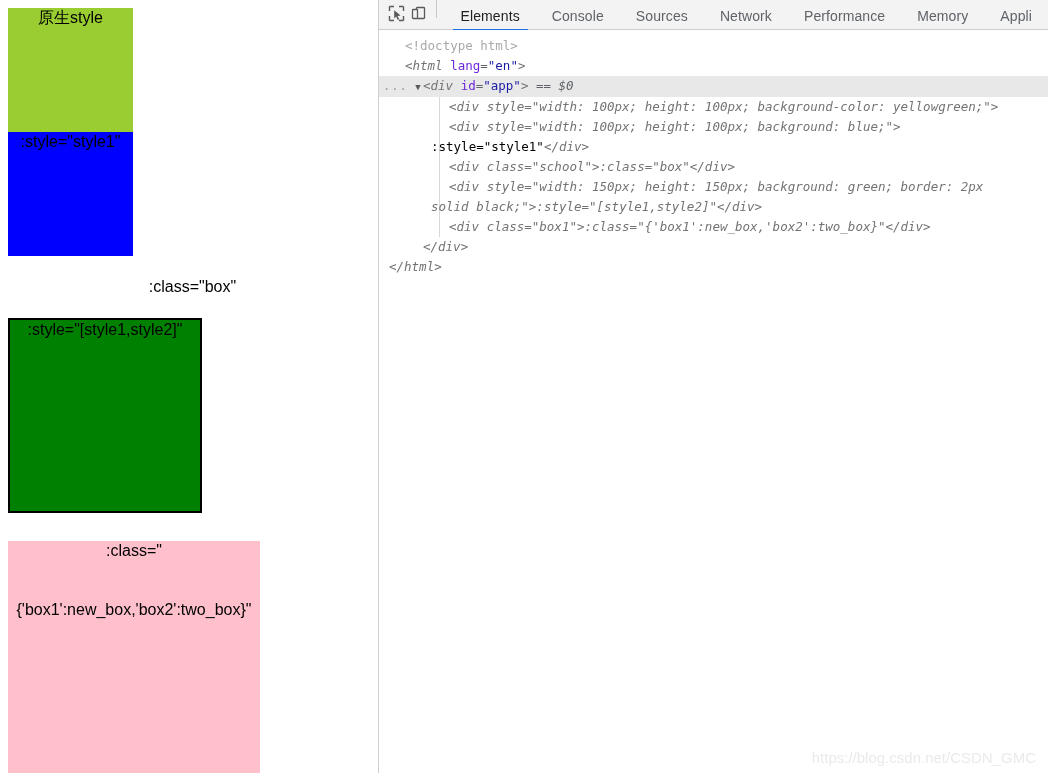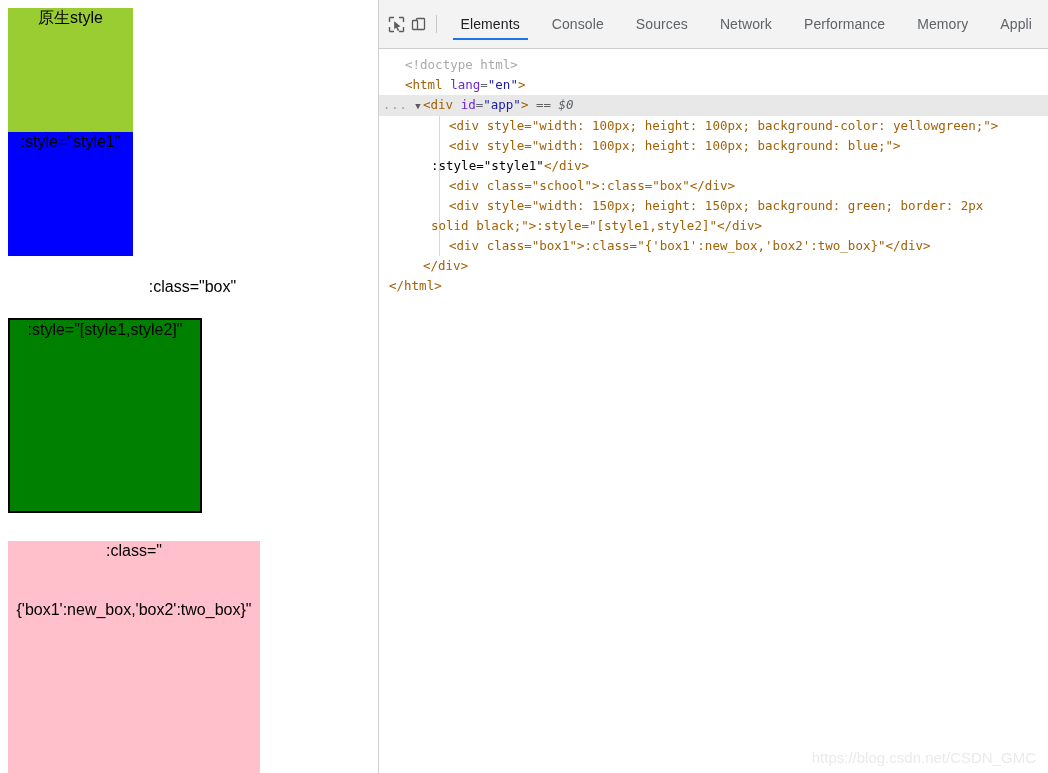--- a/index.html
+++ b/index.html
@@ -89,25 +89,25 @@
     left: 378px;
     top: 0;
     width: 670px;
     height: 773px;
     background: #ffffff;
     border-left: 1px solid #cfcfcf;
     box-sizing: border-box;
   }
   .dt-toolbar {
     position: relative;
-    height: 49px;
+    height: 30px;
     background: #f3f3f3;
     border-bottom: 1px solid #cdcdcd;
     display: flex;
-    align-items: center;
+    align-items: flex-start;
     padding-left: 6px;
     box-sizing: border-box;
   }
   .dt-icon-btn {
     width: 28px;
     height: 26px;
     display: flex;
     align-items: center;
     justify-content: center;
     cursor: default;
@@ -174,21 +174,21 @@
     font-size: 12px;
   }
   .tw {
     display: inline-block;
     width: 10px;
     color: #5a5a5a;
     font-size: 9px;
     text-align: center;
   }
   .tw-none { display: inline-block; width: 10px; }
-  .tag   { color: #a16207; }
+  .tag   { color: #737373; font-style: italic; }
   .attr  { color: #6d28d9; }
   .val   { color: #1a1aa6; }
   .txt   { color: #000000; font-family: "DejaVu Sans Mono","Liberation Mono",monospace; }
   .cmt   { color: #a9a9a9; }
   .eq    { color: #5f6368; }
   .dollar{ color: #5f6368; font-style: italic; }
   .indent-1 { padding-left: 16px; }
   .indent-2 { padding-left: 34px; }
   .indent-3 { padding-left: 52px; }
   .indent-4 { padding-left: 70px; }

